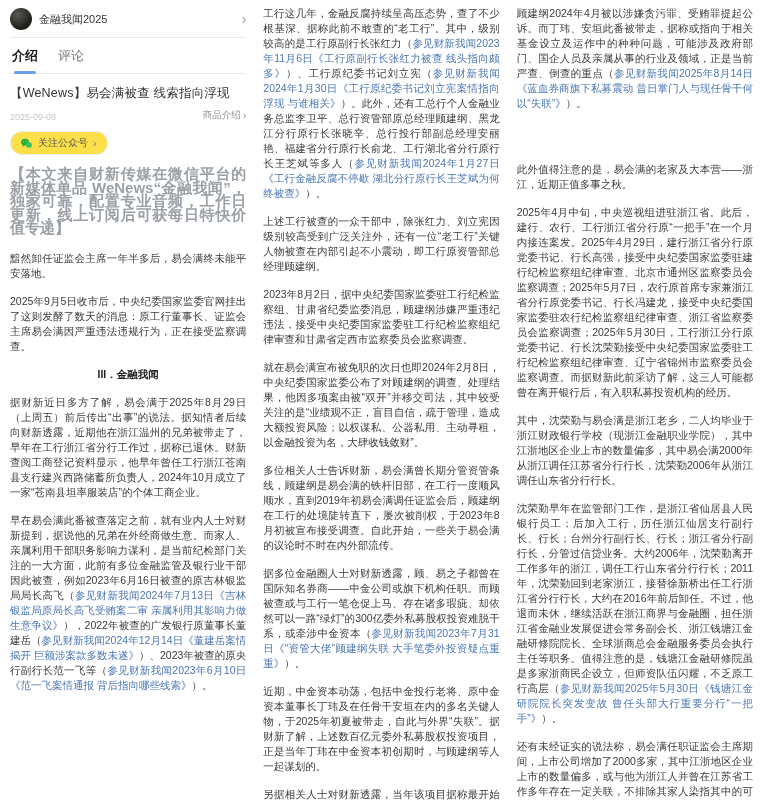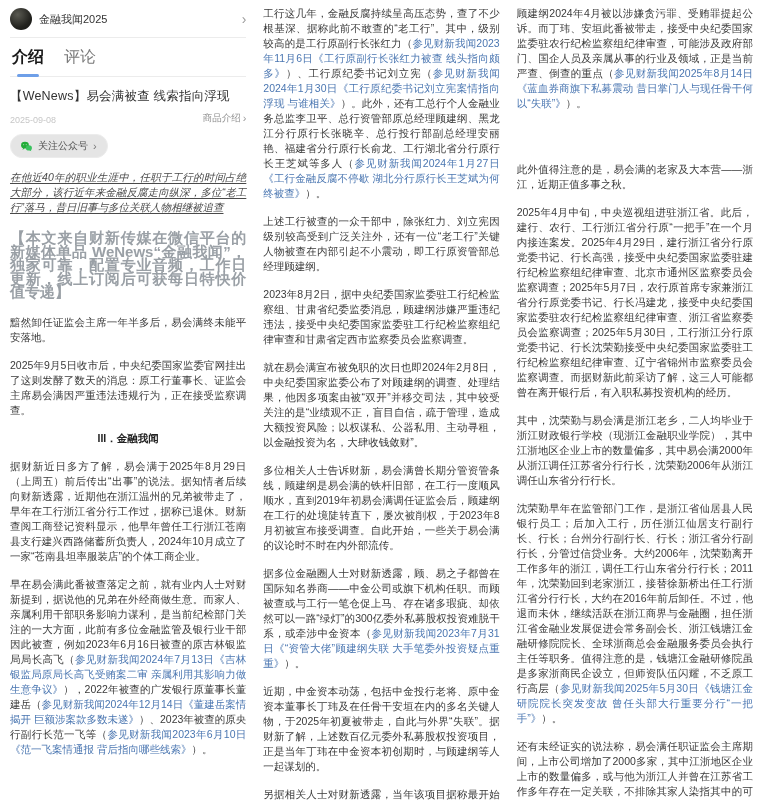--- a/index.html
+++ b/index.html
@@ -10,31 +10,31 @@
 
   
   .profile-row{display:flex;align-items:center;height:26px;margin-bottom:5px;}
   .avatar{width:22px;height:22px;border-radius:50%;flex:0 0 22px;
           background:radial-gradient(circle at 35% 30%,#5a5a52 0%,#23231f 60%,#141412 100%);
           margin-right:7px;}
   .acct{font-size:11px;color:#333;flex:1;}
   .chev{color:#9b9b9b;font-size:14px;line-height:1;cursor:pointer;}
   .hdiv{height:1px;background:#ececec;}
   .tabs{display:flex;gap:20px;padding:9px 2px 8px;position:relative;}
-  .tab{font-size:16px;color:#7a7a7a;position:relative;cursor:pointer;text-align:center;}
+  .tab{font-size:13px;color:#7a7a7a;position:relative;cursor:pointer;text-align:center;}
   .tab.active{color:#1a1a1a;font-weight:700;}
   .tab.active::after{content:"";position:absolute;left:50%;transform:translateX(-50%);
        bottom:-9px;width:22px;height:3px;border-radius:2px;background:#6e9fe8;z-index:2;}
   .title{font-size:12.5px;color:#333;margin:11px 0 7px;font-weight:500;letter-spacing:.2px;}
   .meta{display:flex;justify-content:space-between;align-items:flex-end;margin-bottom:9px;}
   .date{font-size:9px;color:#c7c7c7;}
   .product{font-size:9.5px;color:#8d8d8d;cursor:pointer;display:inline-flex;align-items:center;gap:2px;}
   .product .chev{font-size:11px;}
   .followwrap{margin:1px 0 12px;}
-  .follow{display:inline-flex;align-items:center;gap:5px;background:#e5e5e5;
+  .follow{display:inline-flex;align-items:center;gap:5px;background:#fde047;
           border:1px solid #ececec;border-radius:12px;padding:4px 10px 4px 9px;
           font-size:10px;color:#555;cursor:pointer;}
   .follow .chev{font-size:11px;color:#777;}
 
   
   .para{margin:0 0 13px;font-size:10.5px;line-height:15px;text-align:justify;color:#3a3a3a;}
   .para.h{text-align:center;font-weight:700;color:#222;margin:2px 0 13px;}
   .para.summary{font-style:italic;text-decoration:underline;text-underline-offset:2px;
                 color:#4a4a4a;margin-bottom:16px;}
   .para.notice{font-size:15px;line-height:13.5px;color:#9aa0a6;font-weight:600;
@@ -78,21 +78,20 @@
             <path d="M20.8 20.6l-0.9-2.6-2.5 1z" fill="#39c25e"></path>
             <circle cx="6.8" cy="8.6" r="0.9" fill="#fff"></circle>
             <circle cx="11.4" cy="8.6" r="0.9" fill="#fff"></circle>
           </svg>
         </span>
         <span>关注公众号</span>
         <span class="chev">›</span>
       </span>
     </div>
     <div class="colbody">
-        <p class="para summary"><span>在他近40年的职业生涯中，任职于工行的时间占绝大部分，该行近年来金融反腐走向纵深，多位“老工行”落马，昔日旧事与多位关联人物相继被追查</span></p>
         <p class="para notice"><span>【本文来自财新传媒在微信平台的新媒体单品 WeNews“金融我闻”，独家可靠，配置专业音频，工作日更新，线上订阅后可获每日特快价值专递】</span></p>
         <p class="para p"><span>黯然卸任证监会主席一年半多后，易会满终未能平安落地。</span></p>
         <p class="para p"><span>2025年9月5日收市后，中央纪委国家监委官网挂出了这则发酵了数天的消息：原工行董事长、证监会主席易会满因严重违法违规行为，正在接受监察调查。</span></p>
         <h3 class="para h"><span>III．金融我闻</span></h3>
         <p class="para p"><span>据财新近日多方了解，易会满于2025年8月29日（上周五）前后传出“出事”的说法。据知情者后续向财新透露，近期他在浙江温州的兄弟被带走了，早年在工行浙江省分行工作过，据称已退休。财新查阅工商登记资料显示，他早年曾任工行浙江苍南县支行建兴西路储蓄所负责人，2024年10月成立了一家“苍南县坦率服装店”的个体工商企业。</span></p>
         <p class="para p"><span>早在易会满此番被查落定之前，就有业内人士对财新提到，据说他的兄弟在外经商做生意。而家人、亲属利用干部职务影响力谋利，是当前纪检部门关注的一大方面，此前有多位金融监管及银行业干部因此被查，例如2023年6月16日被查的原吉林银监局局长高飞（</span><a class="lnk">参见财新我闻2024年7月13日《吉林银监局原局长高飞受贿案二审 亲属利用其影响力做生意争议》</a><span>），2022年被查的广发银行原董事长董建岳（</span><a class="lnk">参见财新我闻2024年12月14日《董建岳案情揭开 巨额涉案款多数未遂》</a><span>）、2023年被查的原央行副行长范一飞等（</span><a class="lnk">参见财新我闻2023年6月10日《范一飞案情通报 背后指向哪些线索》</a><span>）。</span></p>
       </div>
   </div>
 
   <div class="col">
@@ -103,21 +102,21 @@
         <p class="para p"><span>就在易会满宣布被免职的次日也即2024年2月8日，中央纪委国家监委公布了对顾建纲的调查、处理结果，他因多项案由被“双开”并移交司法，其中较受关注的是“业绩观不正，盲目自信，疏于管理，造成大额投资风险；以权谋私、公器私用、主动寻租，以金融投资为名，大肆收钱敛财”。</span></p>
         <p class="para p"><span>多位相关人士告诉财新，易会满曾长期分管资管条线，顾建纲是易会满的铁杆旧部，在工行一度顺风顺水，直到2019年初易会满调任证监会后，顾建纲在工行的处境陡转直下，屡次被削权，于2023年8月初被宣布接受调查。自此开始，一些关于易会满的议论时不时在内外部流传。</span></p>
         <p class="para p"><span>据多位金融圈人士对财新透露，顾、易之子都曾在国际知名券商——中金公司或旗下机构任职。而顾被查或与工行一笔仓促上马、存在诸多瑕疵、却依然可以一路“绿灯”的300亿委外私募股权投资难脱干系，或牵涉中金资本（</span><a class="lnk">参见财新我闻2023年7月31日《“资管大佬”顾建纲失联 大手笔委外投资疑点重重》</a><span>）。</span></p>
         <p class="para p"><span>近期，中金资本动荡，包括中金投行老将、原中金资本董事长丁玮及在任骨干安垣在内的多名关键人物，于2025年初夏被带走，自此与外界“失联”。据财新了解，上述数百亿元委外私募股权投资项目，正是当年丁玮在中金资本初创期时，与顾建纲等人一起谋划的。</span></p>
         <p class="para p"><span>另据相关人士对财新透露，当年该项目据称最开始是由彼时在香港中金工作的易会满之子引荐，顾建纲后续负责具体推动，赶在2018年4月资管新规发布前落地，事成之后，顾之子入职中金。不过，据财新了解，易之子近日仍在香港中金正常上班，据称平时较低调。</span></p>
       </div>
   </div>
 
   <div class="col">
     <div class="colbody">
-        <p class="para p"><span>顾建纲2024年4月被以涉嫌贪污罪、受贿罪提起公诉。而丁玮、安垣此番被带走，接受中央纪委国家监委驻农行纪检监察组纪律审查，可能涉及政府部门、国企人员及亲属从事的行业及领域，正是当前严查、倒查的重点（</span><a class="lnk">参见财新我闻2025年8月14日《蓝血券商旗下私募震动 昔日掌门人与现任骨干何以“失联”》</a><span>）。</span></p>
+        <p class="para p"><span>顾建纲2024年4月被以涉嫌贪污罪、受贿罪提起公诉。而丁玮、安垣此番被带走，据称或指向于相关基金设立及运作中的种种问题，可能涉及政府部门、国企人员及亲属从事的行业及领域，正是当前严查、倒查的重点（</span><a class="lnk">参见财新我闻2025年8月14日《蓝血券商旗下私募震动 昔日掌门人与现任骨干何以“失联”》</a><span>）。</span></p>
         <div class="spacer" style="height: 38px;"></div>
         <p class="para p"><span>此外值得注意的是，易会满的老家及大本营——浙江，近期正值多事之秋。</span></p>
         <p class="para p"><span>2025年4月中旬，中央巡视组进驻浙江省。此后，建行、农行、工行浙江省分行原“一把手”在一个月内接连案发。2025年4月29日，建行浙江省分行原党委书记、行长高强，接受中央纪委国家监委驻建行纪检监察组纪律审查、北京市通州区监察委员会监察调查；2025年5月7日，农行原首席专家兼浙江省分行原党委书记、行长冯建龙，接受中央纪委国家监委驻农行纪检监察组纪律审查、浙江省监察委员会监察调查；2025年5月30日，工行浙江分行原党委书记、行长沈荣勤接受中央纪委国家监委驻工行纪检监察组纪律审查、辽宁省锦州市监察委员会监察调查。而据财新此前采访了解，这三人可能都曾在离开银行后，有入职私募投资机构的经历。</span></p>
         <p class="para p"><span>其中，沈荣勤与易会满是浙江老乡，二人均毕业于浙江财政银行学校（现浙江金融职业学院），其中江浙地区企业上市的数量偏多，其中易会满2000年从浙江调任江苏省分行行长，沈荣勤2006年从浙江调任山东省分行行长。</span></p>
         <p class="para p"><span>沈荣勤早年在监管部门工作，是浙江省仙居县人民银行员工；后加入工行，历任浙江仙居支行副行长、行长；台州分行副行长、行长；浙江省分行副行长，分管过信贷业务。大约2006年，沈荣勤离开工作多年的浙江，调任工行山东省分行行长；2011年，沈荣勤回到老家浙江，接替徐新桥出任工行浙江省分行行长，大约在2016年前后卸任。不过，他退而未休，继续活跃在浙江商界与金融圈，担任浙江省金融业发展促进会常务副会长、浙江钱塘江金融研修院院长、全球浙商总会金融服务委员会执行主任等职务。值得注意的是，钱塘江金融研修院虽是多家浙商民企设立，但师资队伍闪耀，不乏原工行高层（</span><a class="lnk">参见财新我闻2025年5月30日《钱塘江金研院院长突发变故 曾任头部大行重要分行“一把手”》</a><span>）。</span></p>
         <p class="para p"><span>还有未经证实的说法称，易会满任职证监会主席期间，上市公司增加了2000多家，其中江浙地区企业上市的数量偏多，或与他为浙江人并曾在江苏省工作多年存在一定关联，不排除其家人染指其中的可能。■</span></p>
       </div>
   </div>
 
 </div>

